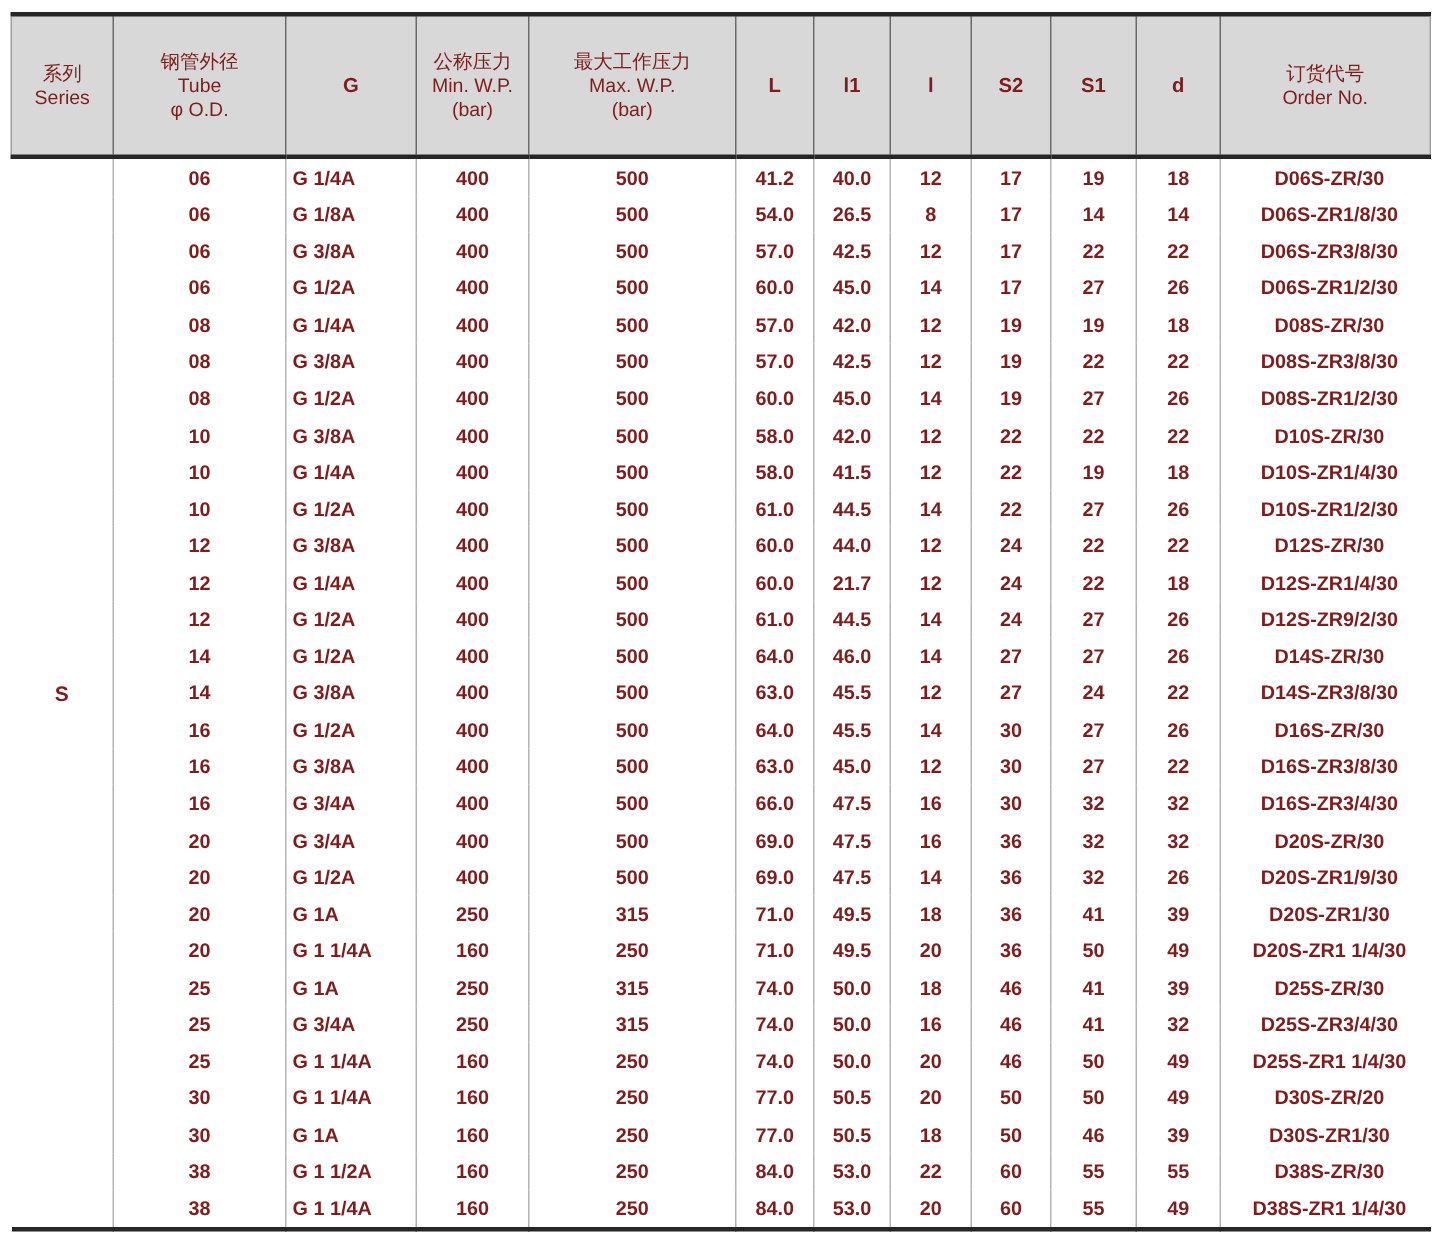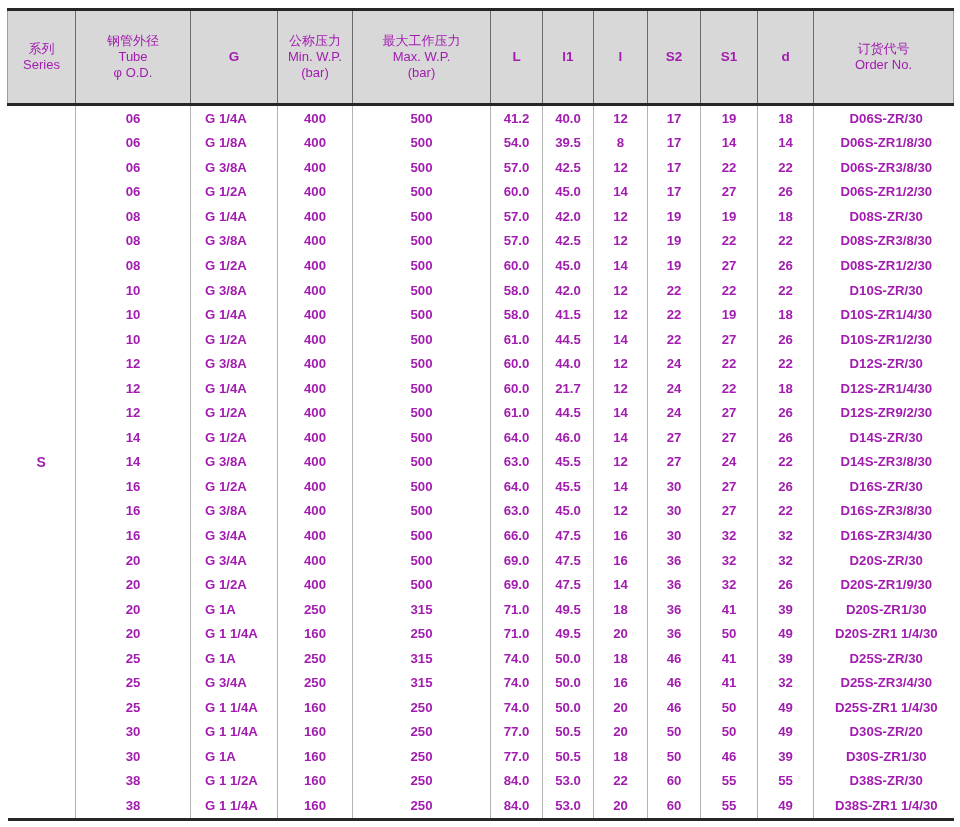--- a/index.html
+++ b/index.html
@@ -1,19 +1,19 @@
 <!DOCTYPE html>
 <html><head>
 <meta charset="utf-8">
 <style>
   html,body{margin:0;padding:0;background:#ffffff;}
   .page{
     width:960px;height:827px;box-sizing:border-box;
     padding:8px 7px 0 7px;background:#ffffff;
-    font-family:"Liberation Sans","DejaVu Sans",sans-serif;color:#a21caf;
+    font-family:"Liberation Sans","DejaVu Sans",sans-serif;color:#7f1d1d;
   }
   table.spec{
     border-collapse:collapse;table-layout:fixed;width:946px;
     border-top:3px solid #262626;border-bottom:3px solid #262626;
   }
   thead th{
     background:#d8d8d8;
     border-left:1px solid #6b6b6b;border-right:1px solid #6b6b6b;
     border-bottom:3px solid #262626;
     font-weight:normal;font-size:13px;line-height:16px;
@@ -24,21 +24,21 @@
   thead th.single{font-weight:bold;font-size:13.5px;}
   tbody td{
     border-left:1px solid #b3b3b3;border-right:1px solid #b3b3b3;
     font-weight:bold;font-size:13.2px;line-height:1;
     text-align:center;vertical-align:middle;height:24.55px;padding:0;
     white-space:nowrap;overflow:hidden;
   }
   tbody td.series-cell{
     border-left:none;font-size:14px;font-weight:bold;text-align:center;
   }
-  tbody td.left{text-align:left;padding-left:14px;}
+  tbody td.left{text-align:left;padding-left:4px;}
   tbody td.order{text-align:center;padding-left:5px;border-right:none;}
 </style>
 </head>
 <body>
 
 <div class="page">
   <table class="spec">
     <colgroup>
       <col style="width:68px">
       <col style="width:115px">
@@ -83,21 +83,21 @@
           <td>19</td>
           <td>18</td>
           <td class="order">D06S-ZR/30</td>
         </tr>
         <tr>
           <td>06</td>
           <td class="left">G 1/8A</td>
           <td>400</td>
           <td>500</td>
           <td>54.0</td>
-          <td>39.5</td>
+          <td>26.5</td>
           <td>8</td>
           <td>17</td>
           <td>14</td>
           <td>14</td>
           <td class="order">D06S-ZR1/8/30</td>
         </tr>
         <tr>
           <td>06</td>
           <td class="left">G 3/8A</td>
           <td>400</td>

